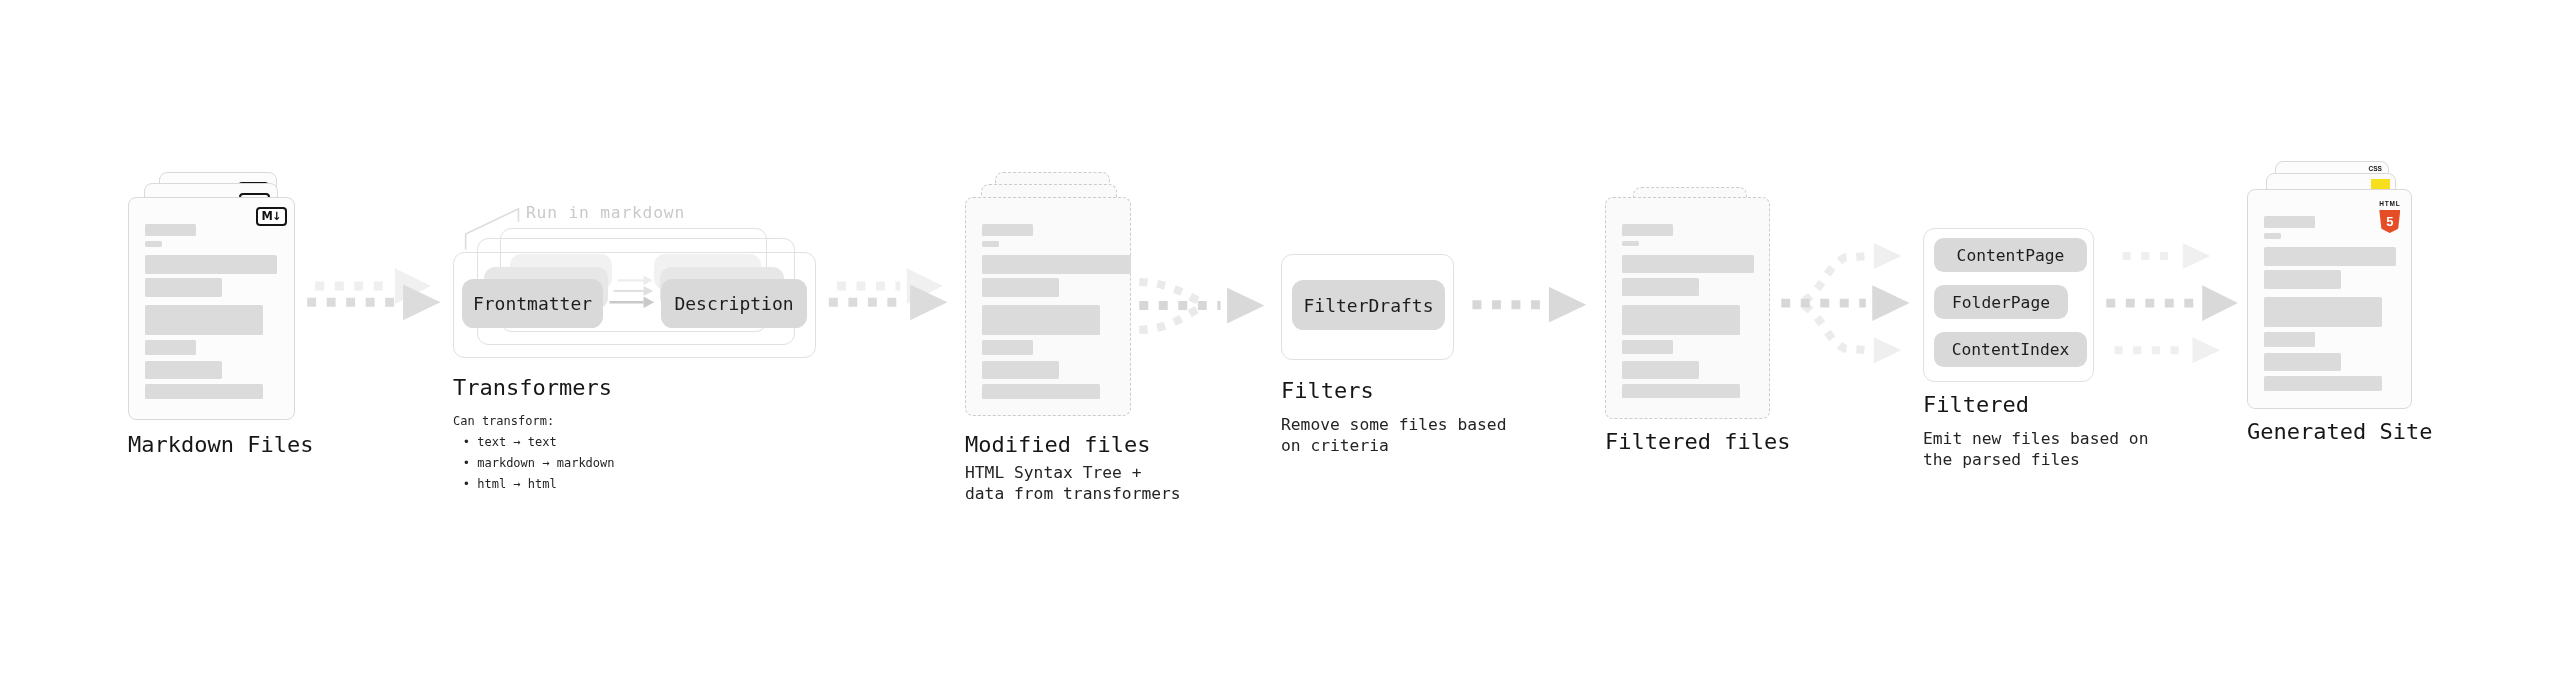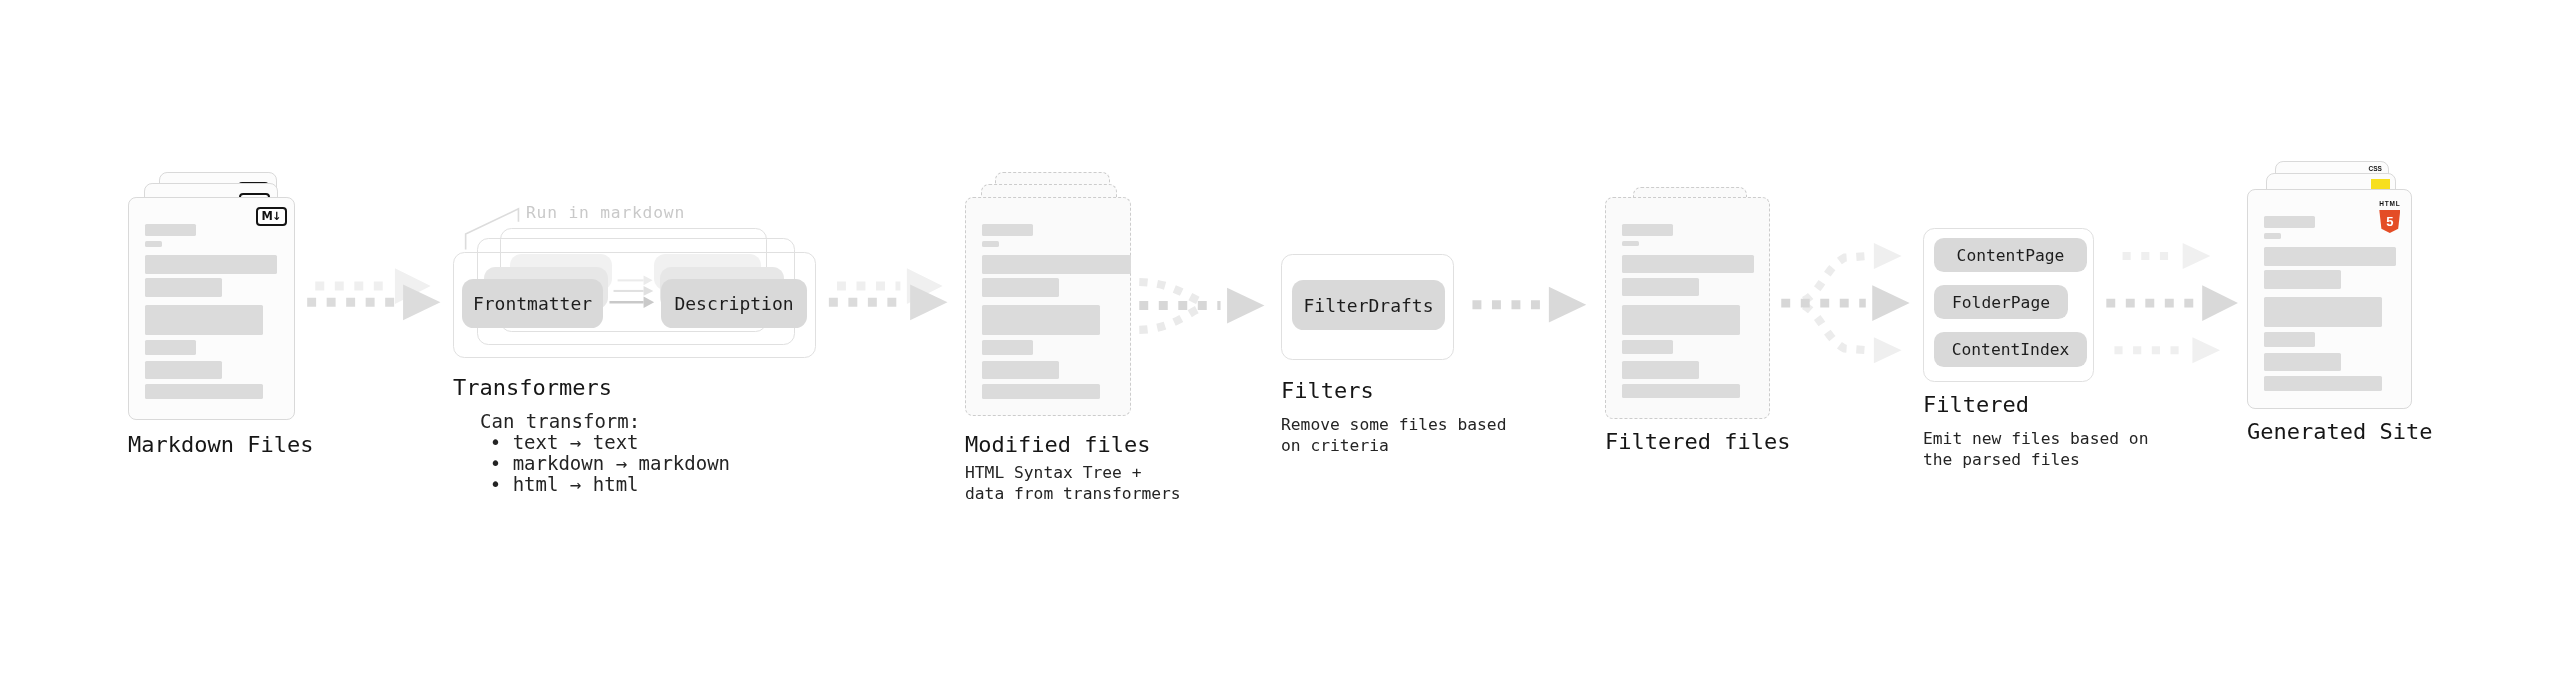--- a/index.html
+++ b/index.html
@@ -37,21 +37,21 @@
   .chip{position:absolute;background:#d9d9d9;border-radius:11.4px;display:flex;align-items:center;
         justify-content:center;font-size:18px;color:#1d1d1d;white-space:nowrap;}
   .chip.sm{font-size:16.3px;border-radius:9.8px;}
   .chip.g2{background:#e7e7e7;}
   .chip.g3{background:#f1f1f1;}
 
   
   .h{position:absolute;font-size:22px;color:#161616;white-space:nowrap;}
   .d{position:absolute;font-size:16.3px;line-height:21px;color:#242424;white-space:pre-line;}
   .ann{position:absolute;font-size:16.3px;color:#c9c9c9;white-space:nowrap;letter-spacing:0.8px;}
-  .bullets div{font-size:19px;line-height:21px;color:#242424;white-space:pre;margin-left:27px;}
+  .bullets div{font-size:12px;line-height:21px;color:#242424;white-space:pre;}
 </style>
 </head>
 <body>
 
 <div class="canvas">
 
   <svg class="arrows" width="2576" height="681" viewBox="0 0 3170 838">
 
     <g>
       <line x1="388" y1="352" x2="478" y2="352" stroke="#efefef" stroke-width="11" stroke-dasharray="11 13"></line>

